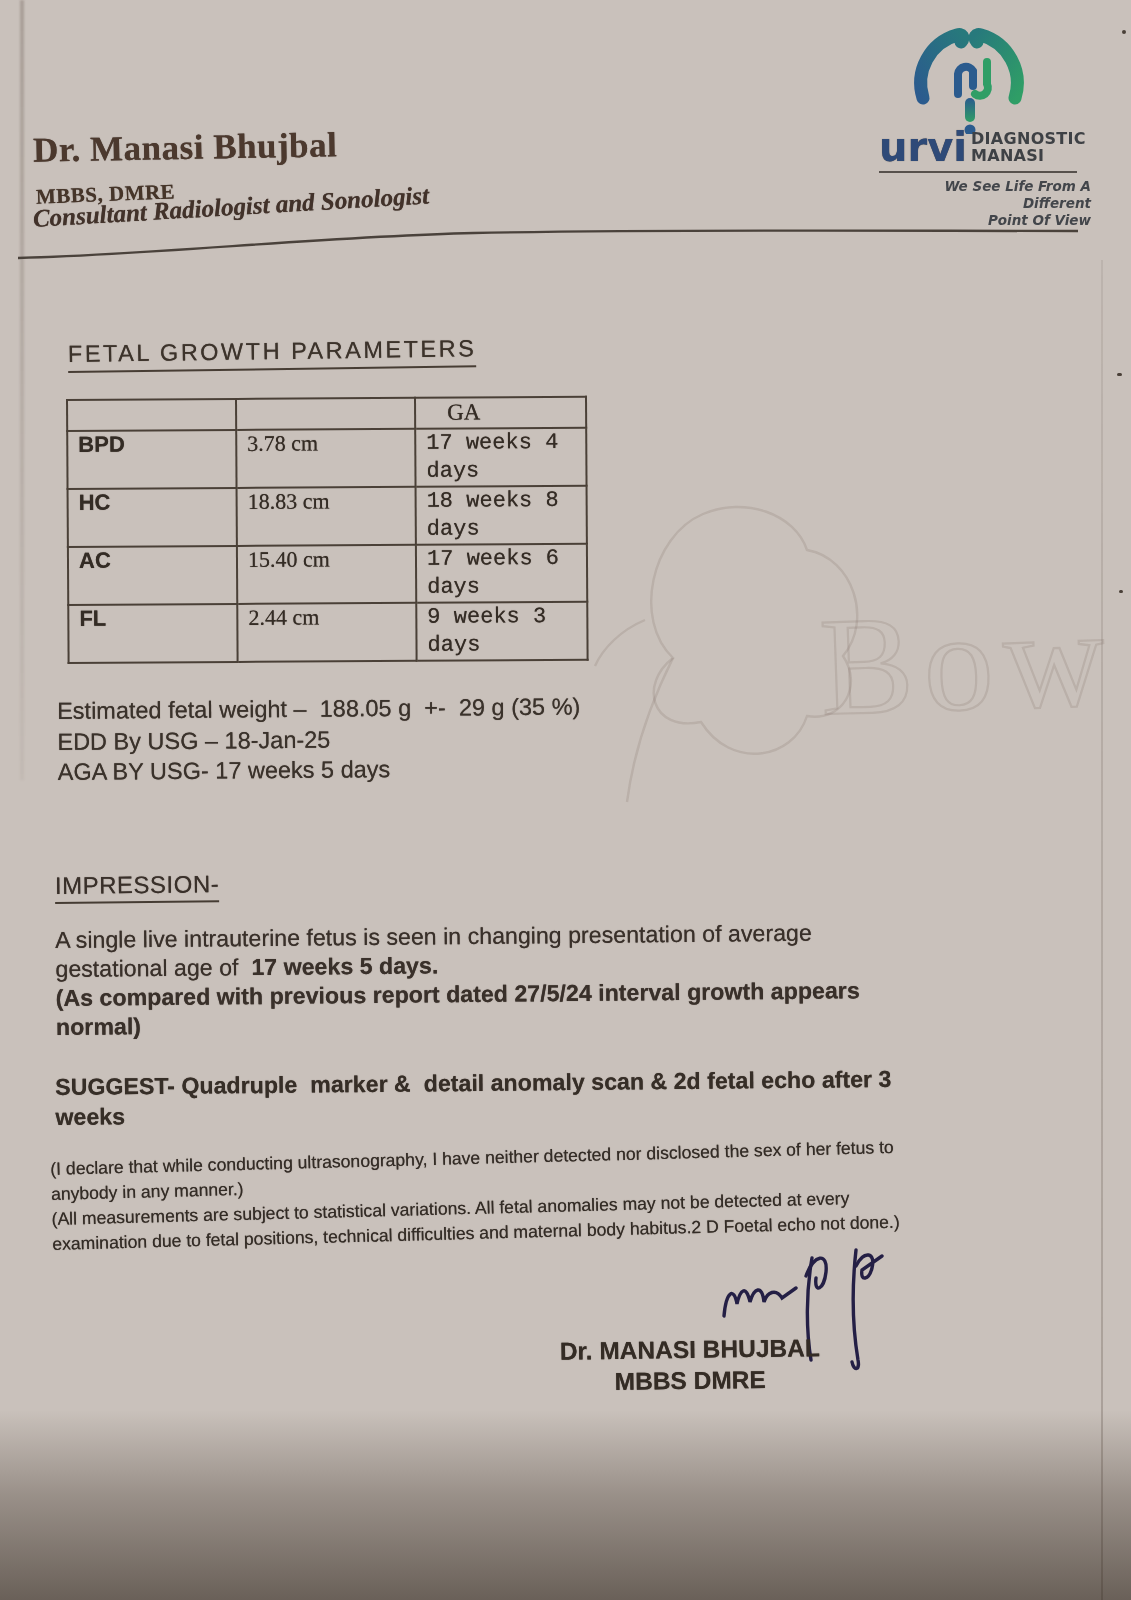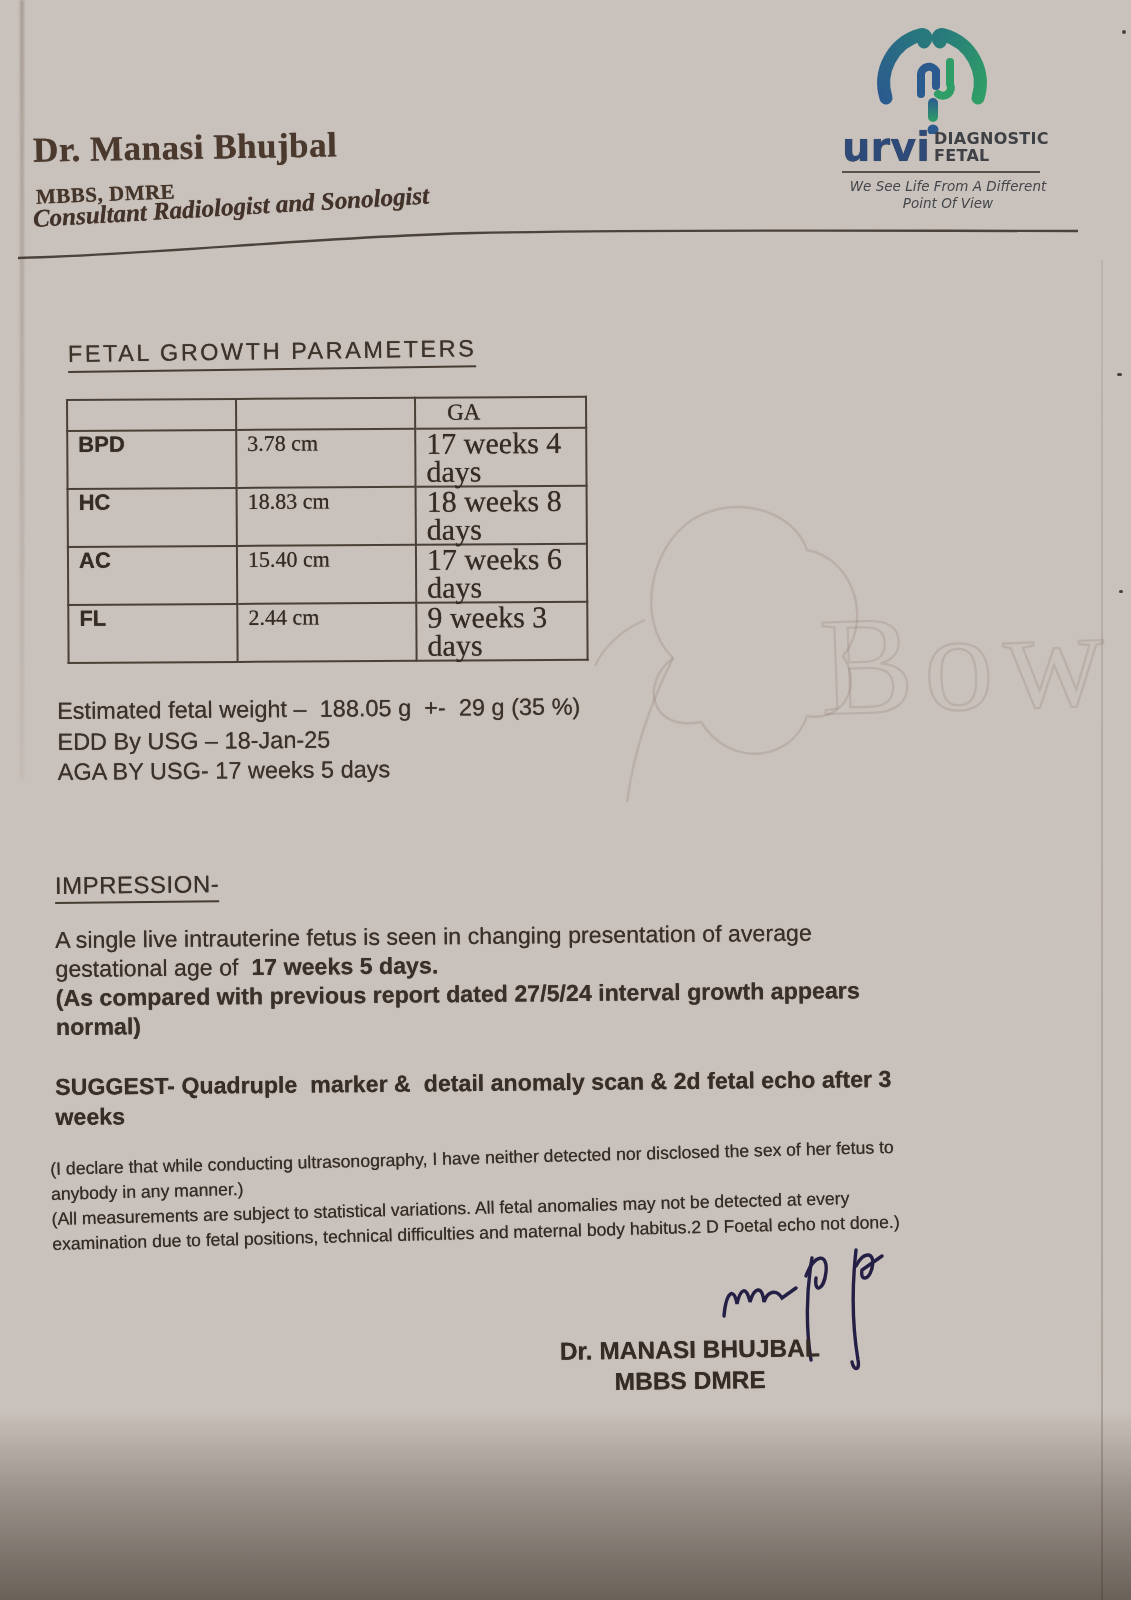--- a/index.html
+++ b/index.html
@@ -34,44 +34,44 @@
   
   .doc-name{position:absolute;left:33px;top:128px;font-family:"Liberation Serif","DejaVu Serif",serif;
     font-size:35px;font-weight:700;color:#4c392e;transform:rotate(-1deg);letter-spacing:0.5px;}
   .doc-qual{position:absolute;left:36px;top:182px;font-family:"Liberation Serif","DejaVu Serif",serif;
     font-size:21px;font-weight:700;color:#463529;transform:rotate(-2.2deg);letter-spacing:0.5px;}
   .doc-desg{position:absolute;left:33px;top:205px;font-family:"Liberation Serif","DejaVu Serif",serif;
     font-size:25px;font-style:italic;font-weight:700;color:#42322a;transform:rotate(-3.4deg);transform-origin:left center;}
   .header-rule{position:absolute;left:14px;top:224px;}
 
   
-  .logo{position:absolute;left:842px;top:6px;width:212px;}
+  .logo{position:absolute;left:879px;top:6px;width:212px;}
   .logo-icon{display:block;margin:0 auto;margin-left:28px;}
   .logo-words{position:relative;margin-top:-4px;white-space:nowrap;}
   .logo-urvi{font-size:40px;font-weight:700;color:#2e4a78;letter-spacing:0px;
     font-family:"DejaVu Sans",sans-serif;line-height:34px;}
   .logo-type{display:inline-block;vertical-align:top;margin-left:4px;margin-top:0;
     font-family:"DejaVu Sans",sans-serif;color:#3e4145;font-weight:700;line-height:17px;font-size:16px;letter-spacing:0.3px;}
   .logo-rule{height:2px;background:#57514c;margin-top:6px;width:198px;}
-  .logo-tag{margin-top:5px;text-align:center;font-size:13.5px;font-weight:400;font-style:italic;
+  .logo-tag{margin-top:5px;text-align:right;font-size:13.5px;font-weight:700;font-style:italic;
     color:#43464b;line-height:17px;font-family:"DejaVu Sans",sans-serif;}
 
   
   .ghost{position:absolute;left:585px;top:470px;opacity:0.9;}
 
   
   .section-title{position:absolute;left:68px;top:341px;font-size:23.5px;color:#3c332b;
     letter-spacing:2.5px;border-bottom:2.4px solid #473d34;padding-bottom:3px;transform:rotate(-0.8deg);transform-origin:left center;}
 
   
   table.growth{position:absolute;left:66px;top:399px;border-collapse:collapse;transform:rotate(-0.35deg);transform-origin:left top;}
   table.growth td{border:2.2px solid #4a4037;padding:0 0 0 10px;vertical-align:top;color:#342c25;}
   td.c-param{width:136px;font-family:"Liberation Sans",sans-serif;font-size:22px;font-weight:600;padding-top:3px;}
   td.c-val{width:146px;font-family:"Liberation Serif","DejaVu Serif",serif;font-size:22px;padding-top:2px;}
-  td.c-ga{width:138px;font-family:Liberation Serif, serif;font-size:30px;line-height:28px;padding-top:2px;}
+  td.c-ga{width:138px;font-family:Liberation Mono, monospace;font-size:22px;line-height:28px;padding-top:2px;}
   tr.hdr td{height:29px;font-family:"Liberation Serif","DejaVu Serif",serif;font-size:23px;padding-left:31px;}
   tr.body-row td{height:56px;border-radius:14px;}
 
   
   .summary{position:absolute;left:57px;top:696px;font-size:23.5px;color:#3a322b;line-height:30.5px;transform:rotate(-0.5deg);transform-origin:left top;}
 
   .impression-h{position:absolute;left:55px;top:872px;font-size:24px;color:#39302a;
     border-bottom:2.2px solid #453c33;padding-bottom:2px;letter-spacing:0.5px;transform:rotate(-0.6deg);transform-origin:left center;}
   .impression-p{position:absolute;left:55px;top:926px;width:860px;font-size:23.2px;color:#39302a;line-height:29px;transform:rotate(-0.55deg);transform-origin:left top;}
   .impression-p .b{font-weight:700;}
@@ -135,21 +135,21 @@
         <path d="M 108 92 A 50 50 0 0 0 74 29 C 69 27 66 31 70 36" stroke="url(#lgGreen)" stroke-width="13"></path>
         <path d="M 51 88 L 51 68 A 8 8 0 0 1 66 65 L 66 80" stroke="#2b5b8e" stroke-width="8"></path>
         <path d="M 80 56 L 80 78 A 8 8 0 0 1 68 88" stroke="#2f9e66" stroke-width="8"></path>
       </g>
       <rect x="58" y="92" width="10" height="24" rx="5" fill="url(#lgBar)"></rect>
       <circle cx="63" cy="124" r="5.5" fill="#2b5b8e"></circle>
     </svg>
     <div class="logo-words">
       <span class="logo-urvi soft">urvi</span><span class="logo-type">
         <span>DIAGNOSTIC</span><br>
-        <span>FETAL</span>
+        <span>MANASI</span>
       </span>
     </div>
     <div class="logo-rule"></div>
     <div class="logo-tag">
       <div>We See Life From A Different</div>
       <div>Point Of View</div>
     </div>
   </div>
 
   <div class="section-title soft">FETAL GROWTH PARAMETERS</div>

